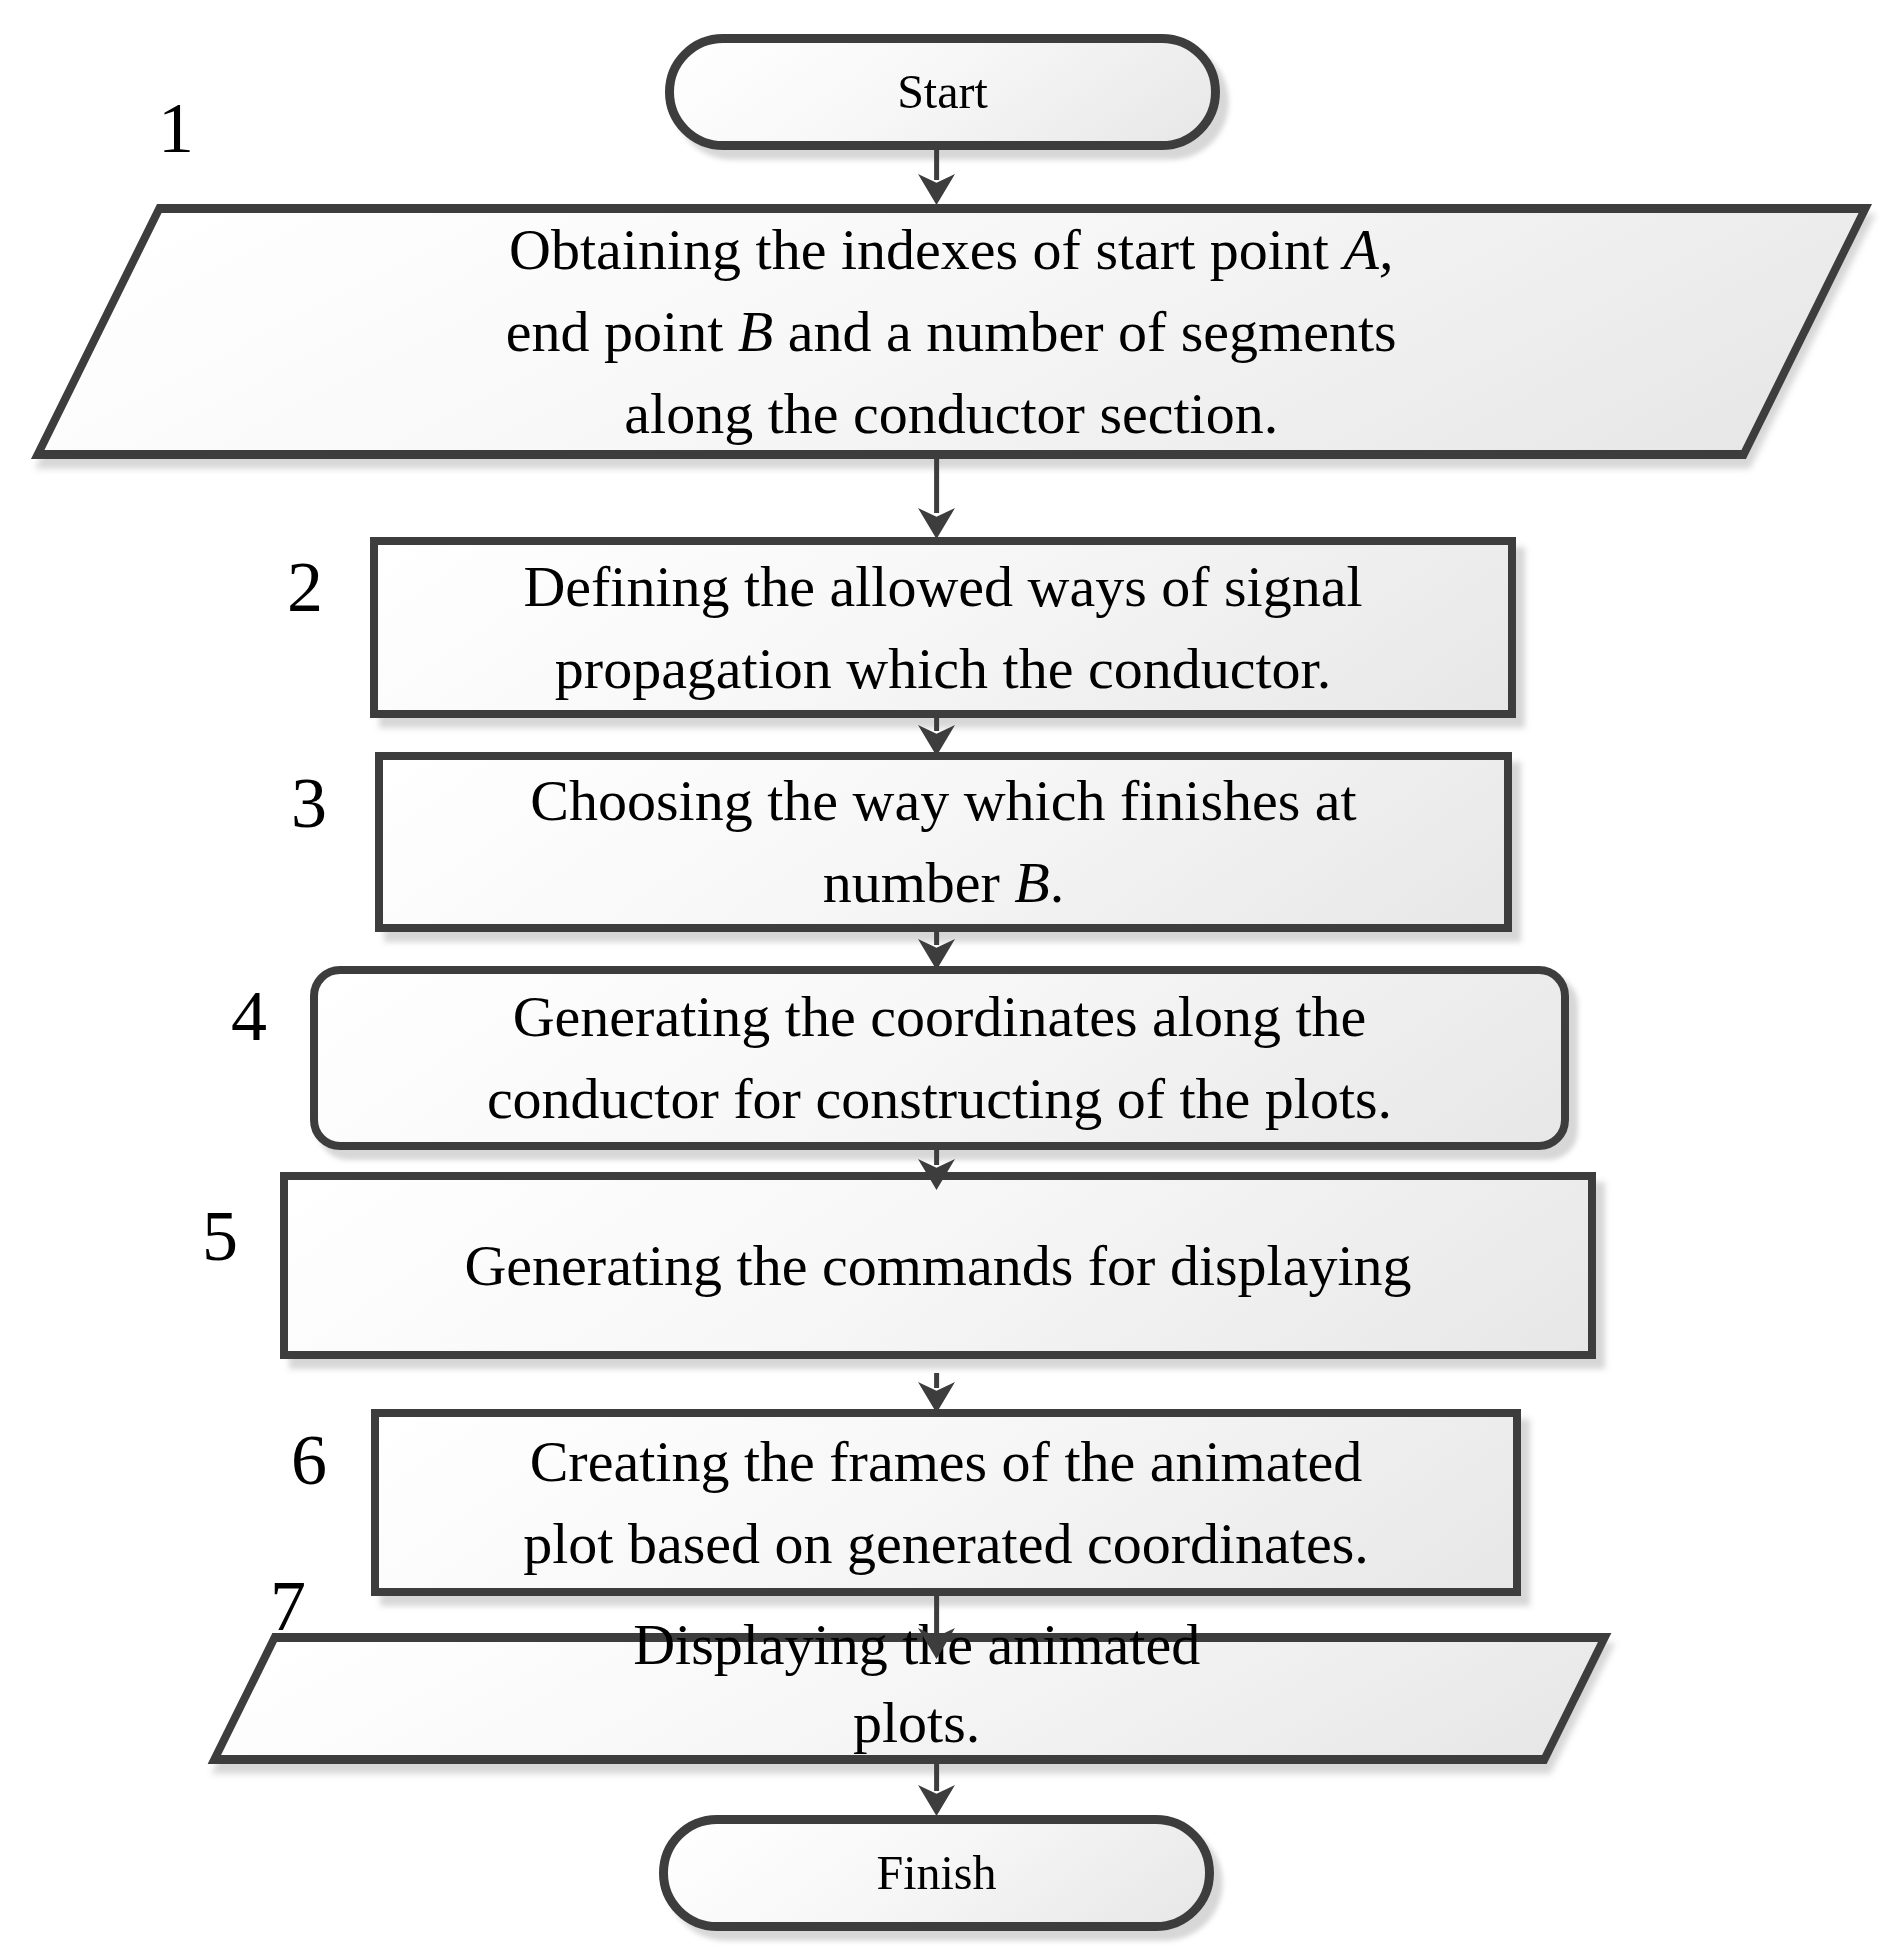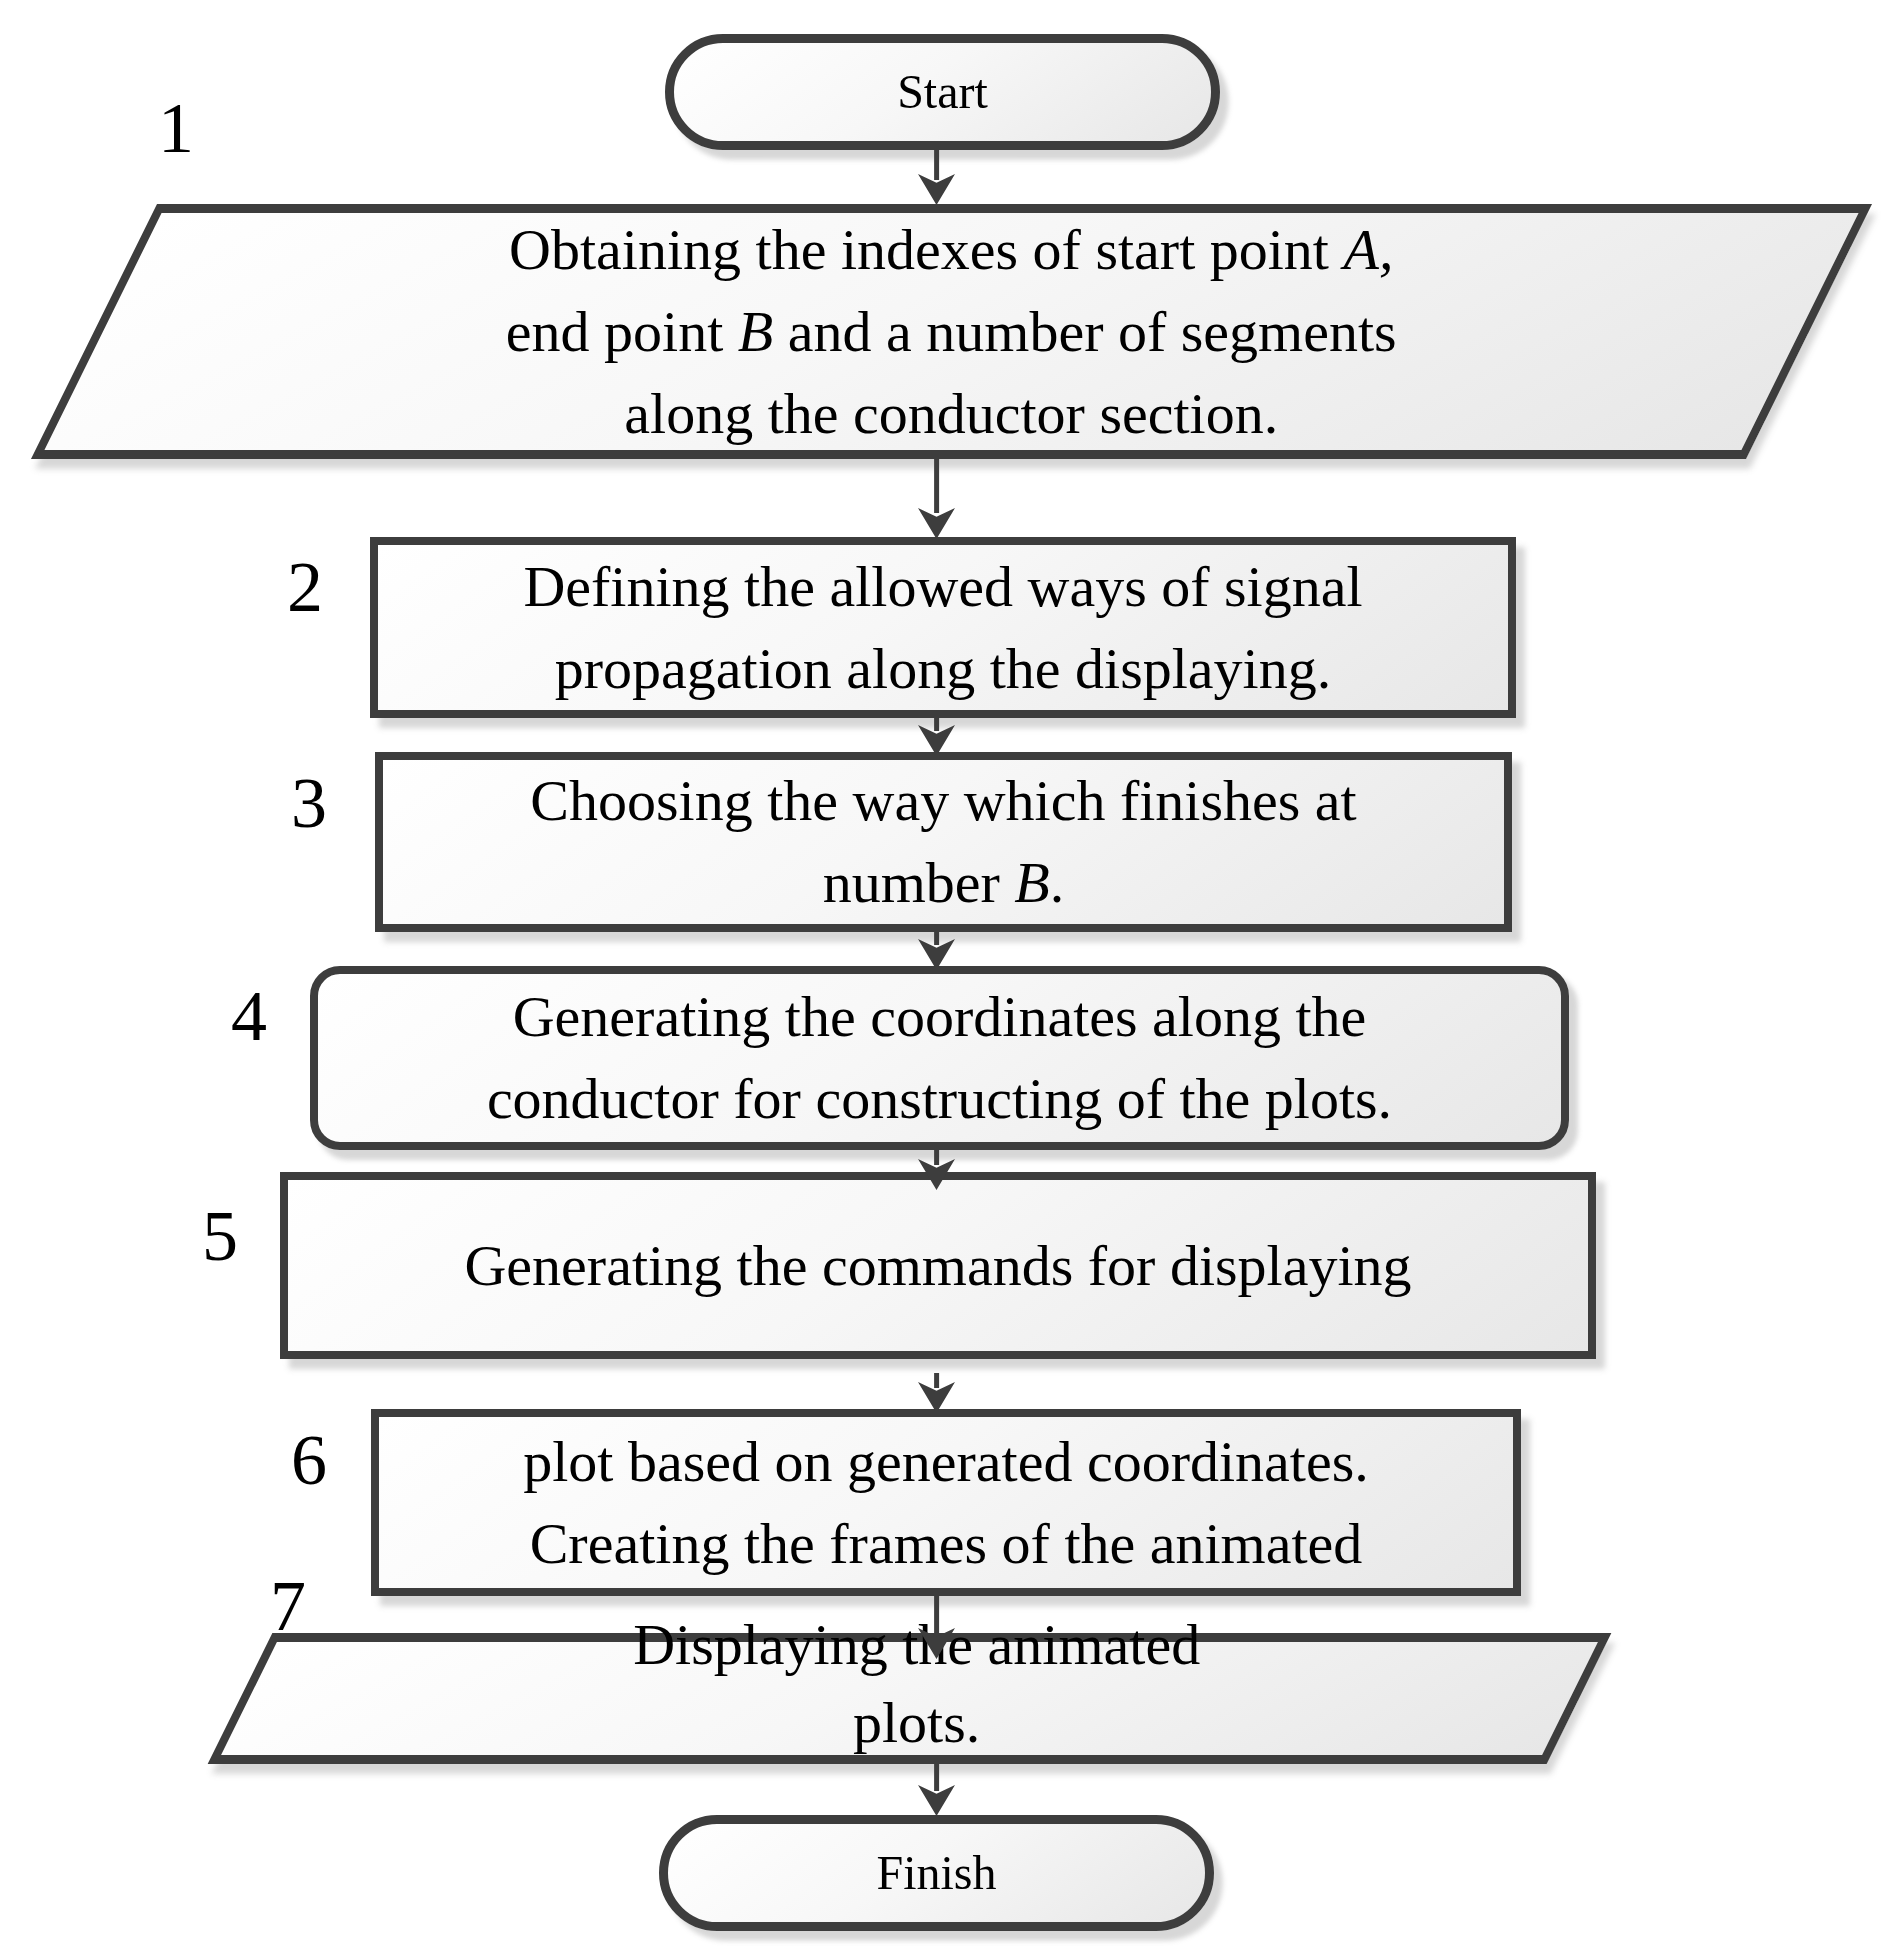--- a/index.html
+++ b/index.html
@@ -64,21 +64,21 @@
         <div class="inner">
           <div class="flow-line"><span>Obtaining the indexes of start point </span><span class="it">A,</span></div>
           <div class="flow-line"><span>end point </span><span class="it">B</span><span> and a number of segments</span></div>
           <div class="flow-line"><span>along the conductor section.</span></div>
         </div>
       </div>
       <div class="step-number" style="left: 158px; top: 92px;">1</div>
       <div class="node node-box" style="left: 370px; top: 537px; width: 1146px; height: 181px; justify-content: center;">
         <div class="inner">
           <div class="flow-line"><span>Defining the allowed ways of signal</span></div>
-          <div class="flow-line"><span>propagation along the displaying.</span></div>
+          <div class="flow-line"><span>propagation which the conductor.</span></div>
         </div>
       </div>
       <div class="step-number" style="left: 287px; top: 551px;">2</div>
       <div class="node node-box" style="left: 375px; top: 752px; width: 1137px; height: 180px; text-align: center;">
         <div class="inner">
           <div class="flow-line"><span>Choosing the way which finishes at</span></div>
           <div class="flow-line"><span>number </span><span class="it">B</span><span>.</span></div>
         </div>
       </div>
       <div class="step-number" style="left: 291px; top: 767px;">3</div>
@@ -90,22 +90,22 @@
       </div>
       <div class="step-number" style="left: 231px; top: 980px;">4</div>
       <div class="node node-box" style="left: 280px; top: 1172px; width: 1316px; height: 187px;">
         <div class="inner">
           <div class="flow-line"><span>Generating the commands for displaying</span></div>
         </div>
       </div>
       <div class="step-number" style="left: 202px; top: 1200px;">5</div>
       <div class="node node-box" style="left: 371px; top: 1409px; width: 1150px; height: 187px;">
         <div class="inner">
+          <div class="flow-line"><span>Creating the frames of the animated</span></div>
           <div class="flow-line"><span>plot based on generated coordinates.</span></div>
-          <div class="flow-line"><span>Creating the frames of the animated</span></div>
         </div>
       </div>
       <div class="step-number" style="left: 291px; top: 1424px;">6</div>
       <div class="node node-para" style="left: 240px; top: 1633px; width: 1339px; height: 131px;">
         <div class="inner para7-text">
           <div class="flow-line"><span>Displaying the animated</span></div>
           <div class="flow-line"><span>plots.</span></div>
         </div>
       </div>
       <div class="step-number" style="left: 270px; top: 1570px;">7</div>

